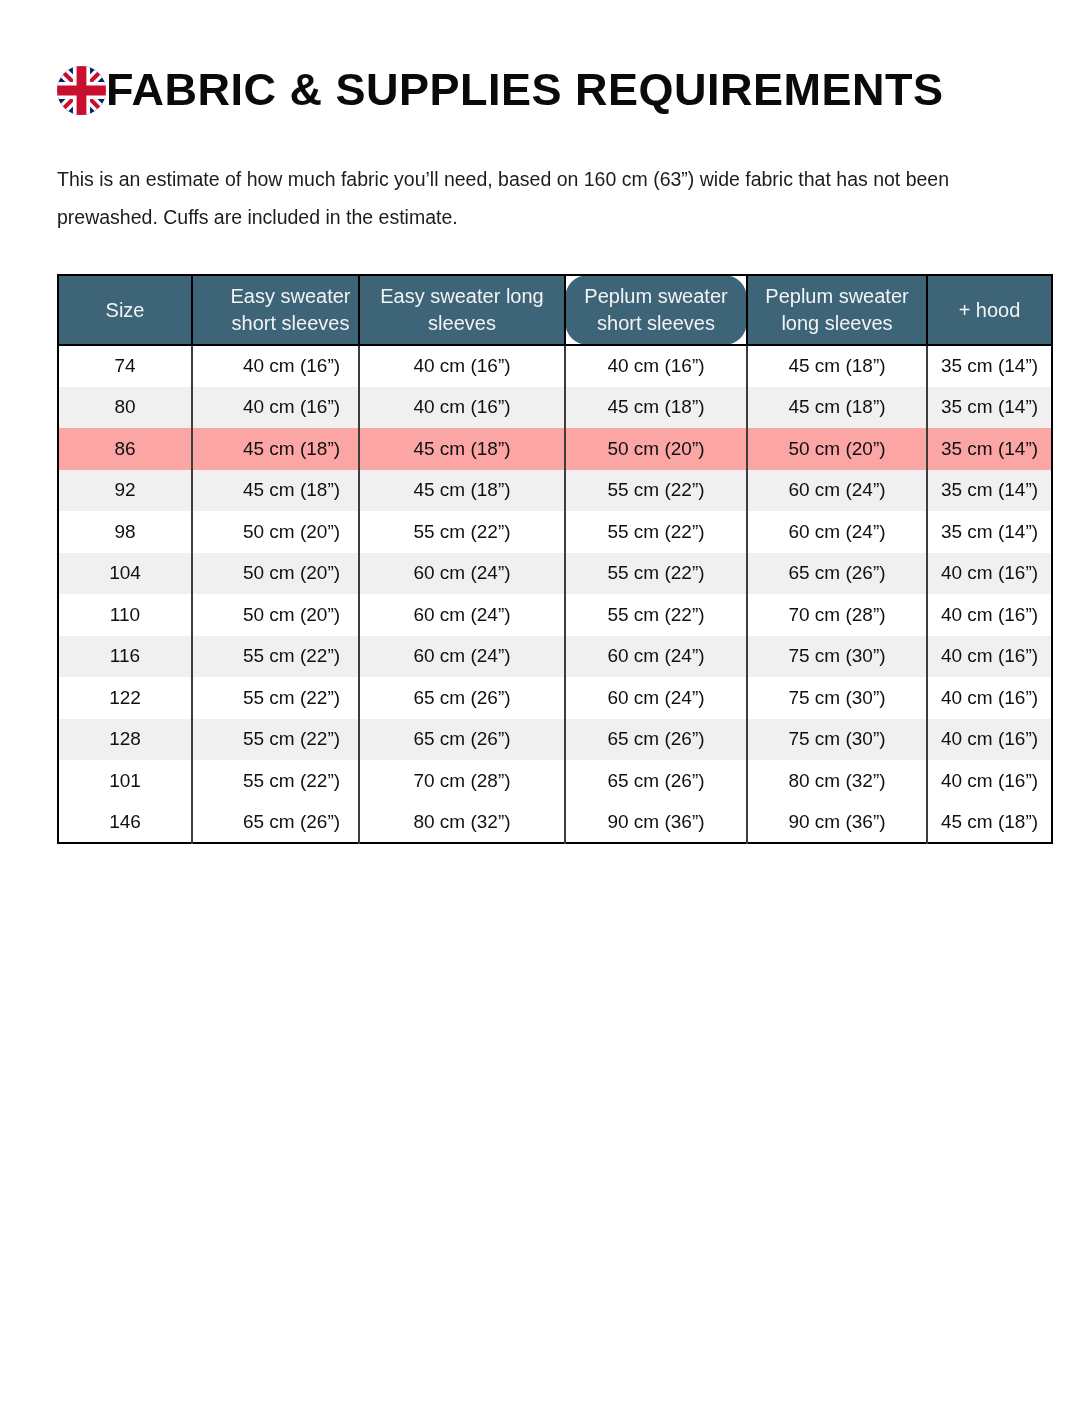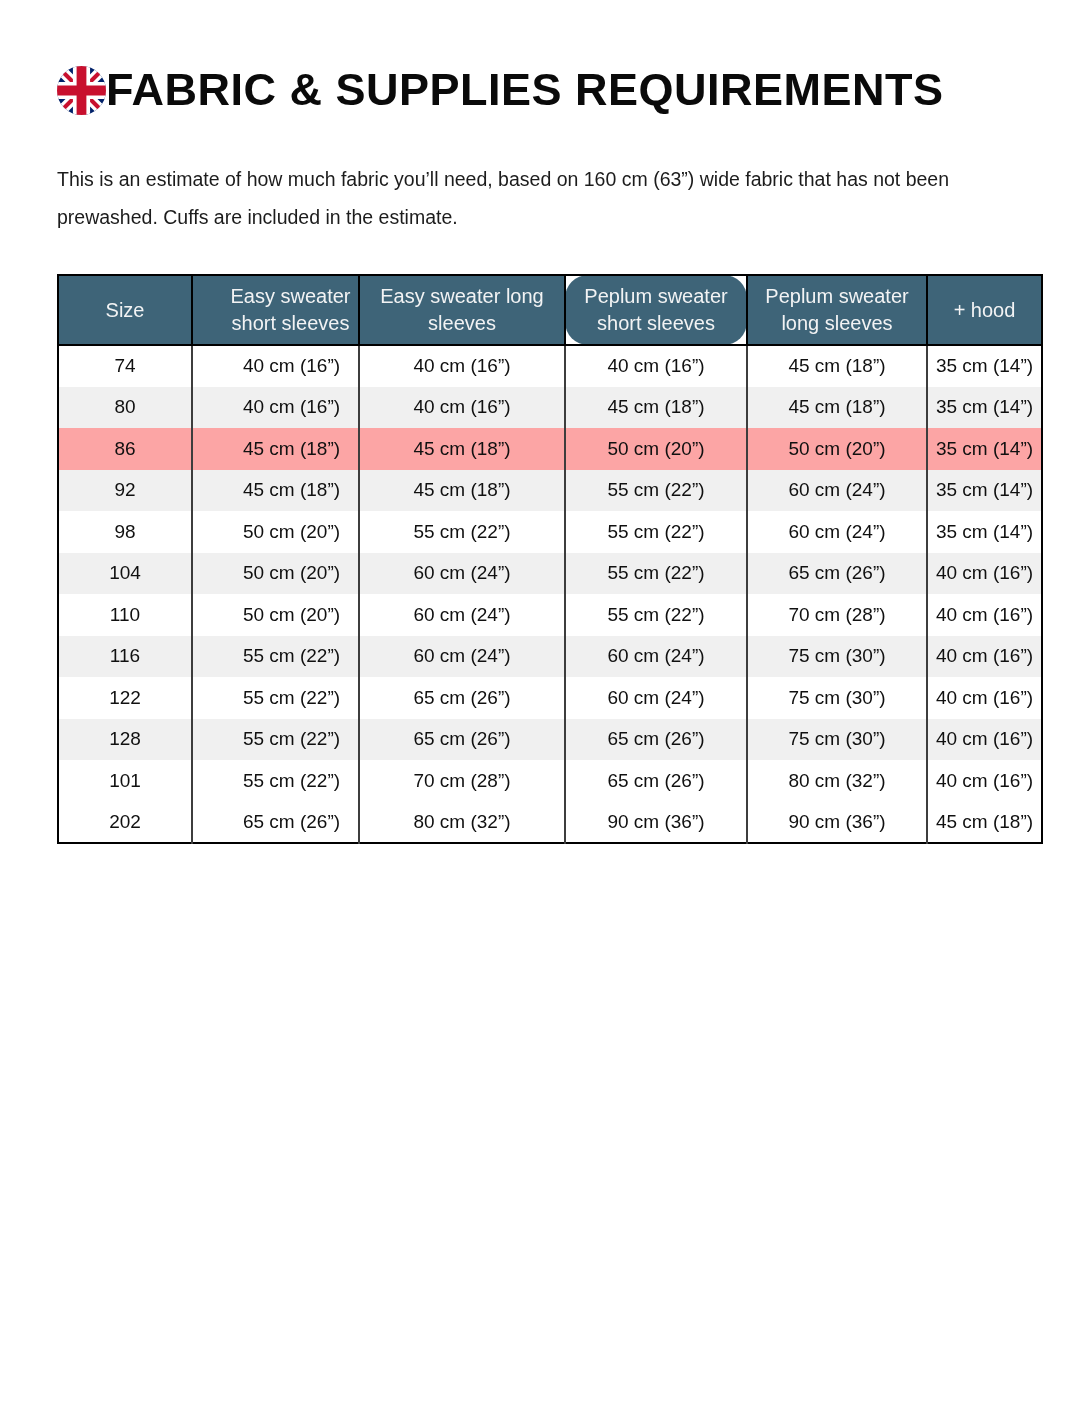--- a/index.html
+++ b/index.html
@@ -50,21 +50,21 @@
     width: 948px;
     border-collapse: collapse;
     table-layout: fixed;
     border: 2.5px solid #000000;
   }
   .req-table th:nth-child(1), .req-table td:nth-child(1) { width: 134px; }
   .req-table th:nth-child(2), .req-table td:nth-child(2) { width: 167px; padding-left: 36px; }
   .req-table th:nth-child(3), .req-table td:nth-child(3) { width: 206px; }
   .req-table th:nth-child(4), .req-table td:nth-child(4) { width: 182px; }
   .req-table th:nth-child(5), .req-table td:nth-child(5) { width: 180px; }
-  .req-table th:nth-child(6), .req-table td:nth-child(6) { width: 115px; margin-left: 44px; }
+  .req-table th:nth-child(6), .req-table td:nth-child(6) { width: 125px; margin-left: 44px; }
   .req-table thead th {
     height: 70px;
     color: #f2f3f4;
     font-size: 20px;
     font-weight: 400;
     line-height: 27px;
     text-align: center;
     vertical-align: middle;
     border: 2px solid #000000;
     border-bottom: 2.5px solid #000000;
@@ -200,21 +200,21 @@
         </tr>
         <tr style="background: rgb(255, 255, 255);">
           <td>101</td>
           <td>55 cm (22”)</td>
           <td>70 cm (28”)</td>
           <td>65 cm (26”)</td>
           <td>80 cm (32”)</td>
           <td>40 cm (16”)</td>
         </tr>
         <tr style="background: rgb(255, 255, 255);">
-          <td>202</td>
+          <td>146</td>
           <td>65 cm (26”)</td>
           <td>80 cm (32”)</td>
           <td>90 cm (36”)</td>
           <td>90 cm (36”)</td>
           <td>45 cm (18”)</td>
         </tr>
       </tbody>
   </table>
 
 </div>

